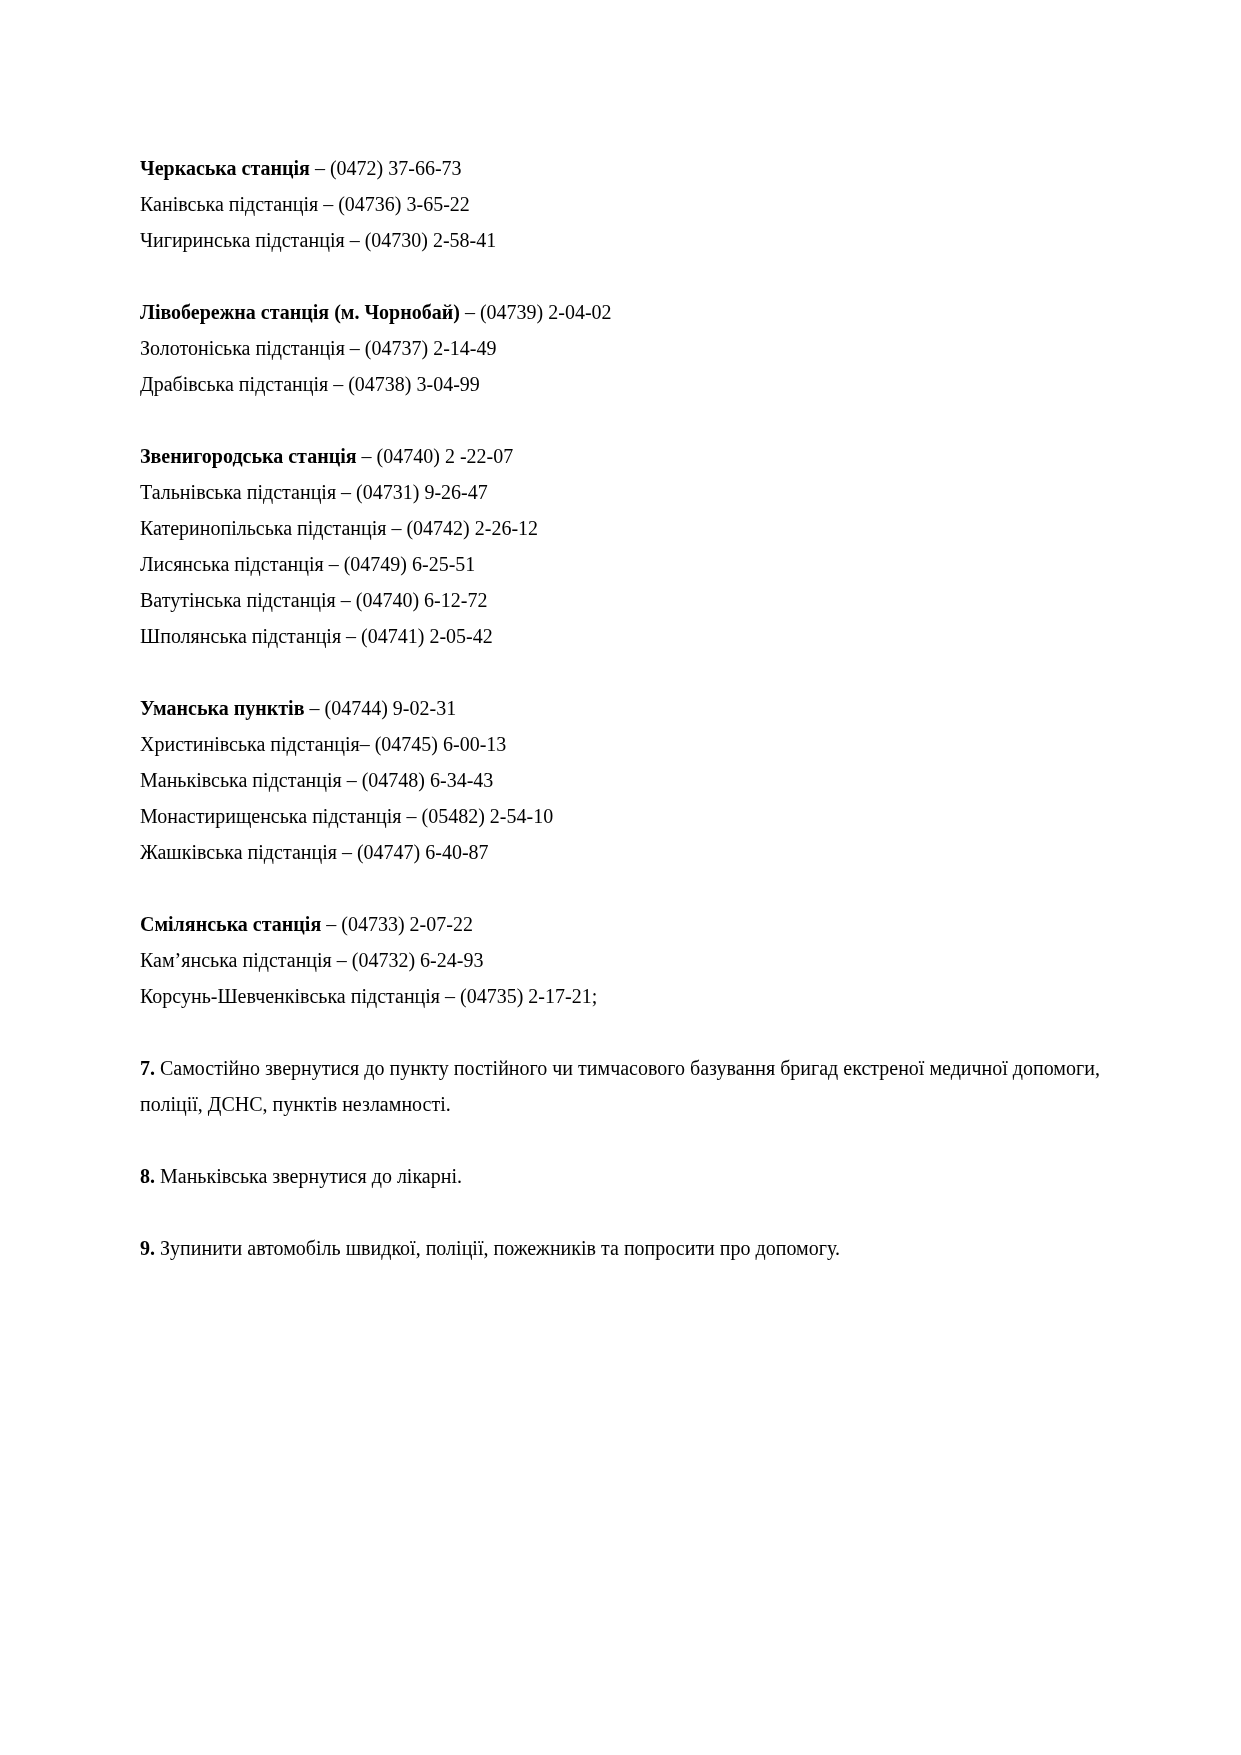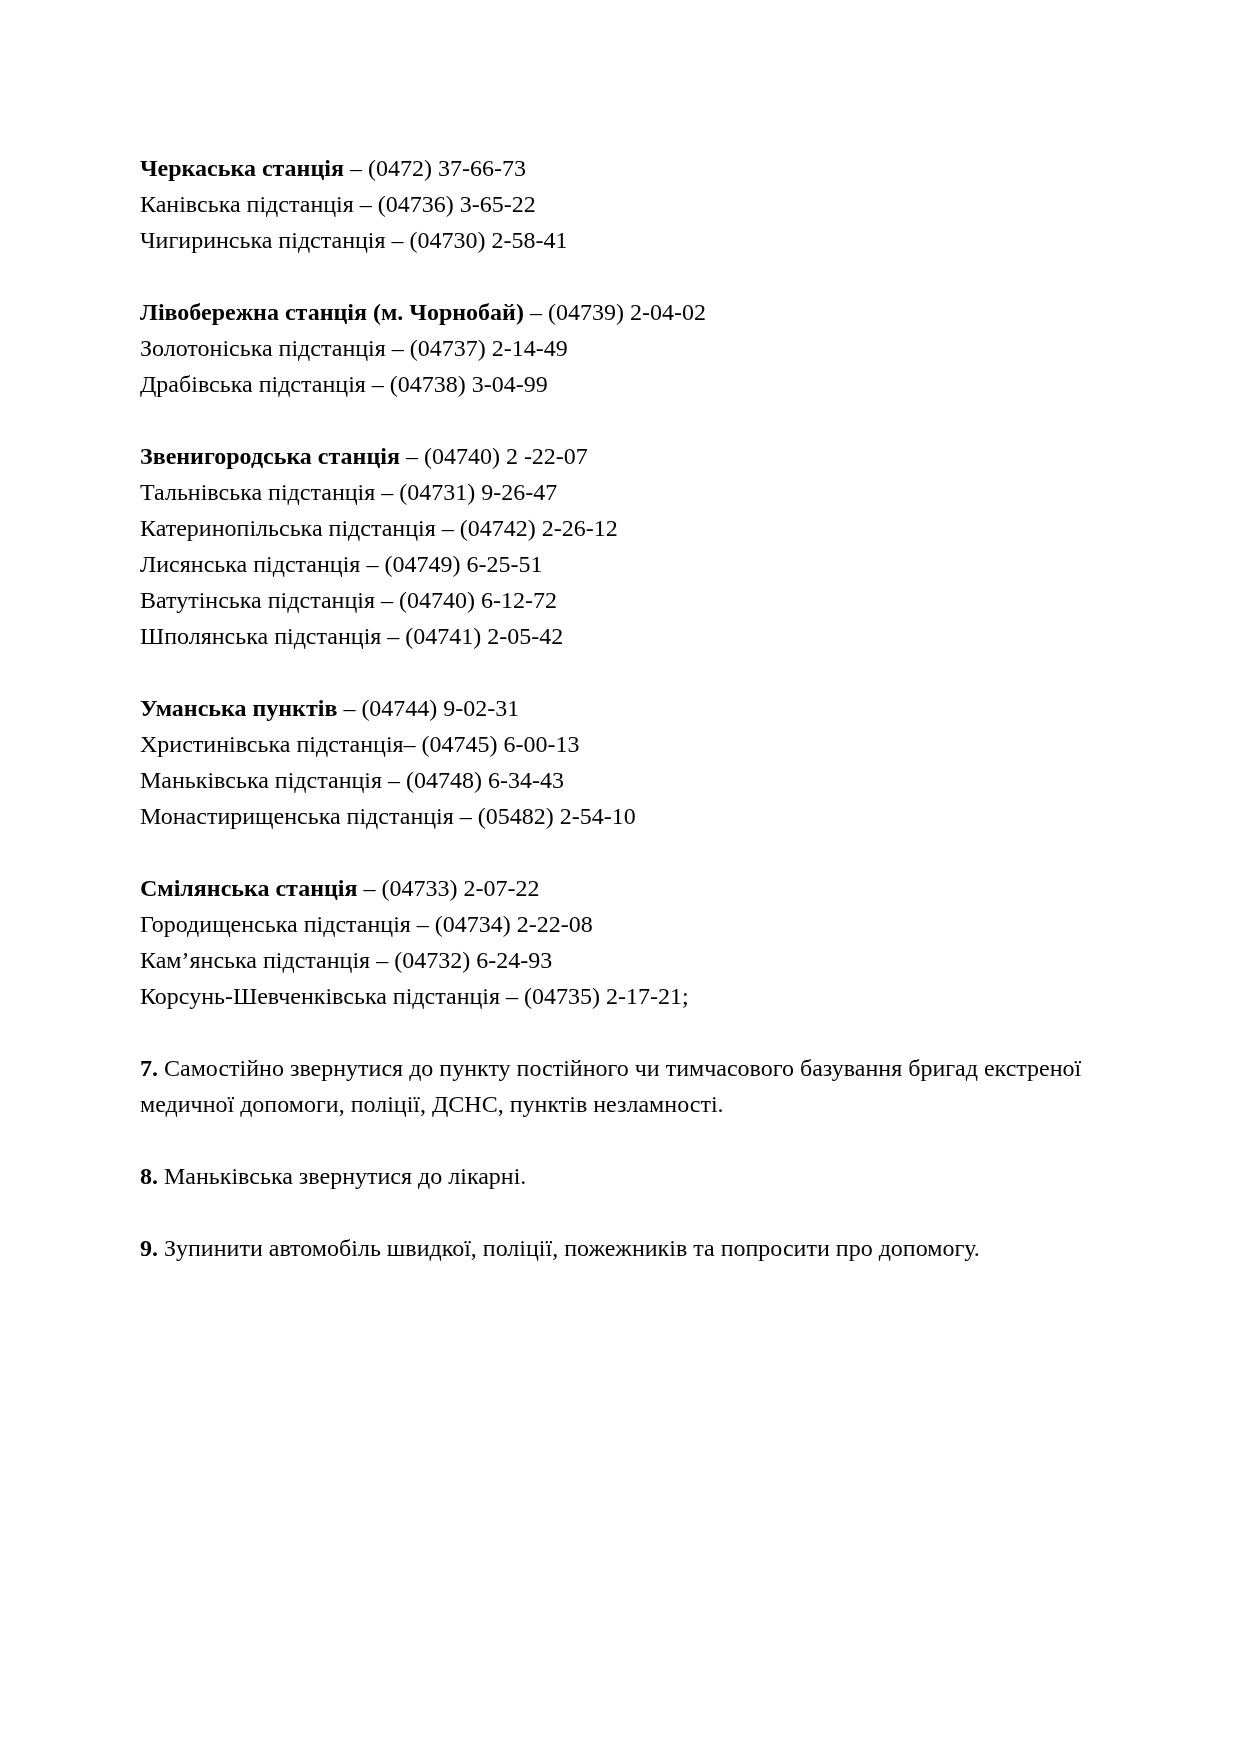--- a/index.html
+++ b/index.html
@@ -7,21 +7,21 @@
     padding: 0;
     background: #ffffff;
   }
   .page {
     position: relative;
     width: 1241px;
     height: 1755px;
     background: #ffffff;
     color: #000000;
     font-family: "Liberation Serif", "DejaVu Serif", serif;
-    font-size: 24px;
+    font-size: 20px;
     line-height: 36px;
     overflow: hidden;
     box-sizing: border-box;
     padding: 150px 101px 0 140px;
   }
   .content {
     width: 1000px;
   }
   .station-group {
     margin: 0 0 36px 0;
@@ -75,26 +75,26 @@
 
   <div class="station-group">
     <div class="line"><span class="station-name">Уманська пунктів</span><span class="station-contact"> – (04744) 9-02-31</span></div>
 
   <div class="line">Христинівська підстанція– (04745) 6-00-13</div>
 
   <div class="line">Маньківська підстанція – (04748) 6-34-43</div>
 
   <div class="line">Монастирищенська підстанція – (05482) 2-54-10</div>
 
+  <div class="line">Жашківська підстанція – (04747) 6-40-87</div>
 </div>
 
   <div class="station-group">
     <div class="line"><span class="station-name">Смілянська станція</span><span class="station-contact"> – (04733) 2-07-22</span></div>
 
-  <div class="line">Городищенська підстанція – (04734) 2-22-08</div>
 
   <div class="line">Кам’янська підстанція – (04732) 6-24-93</div>
 
   <div class="line">Корсунь-Шевченківська підстанція – (04735) 2-17-21;</div>
 </div>
 </div>
 
     <div>
   <div class="numbered-paragraph"><span class="para-number">7.</span><span> </span><span class="para-text">Самостійно звернутися до пункту постійного чи тимчасового базування бригад екстреної медичної допомоги, поліції, ДСНС, пунктів незламності.</span></div>
 

